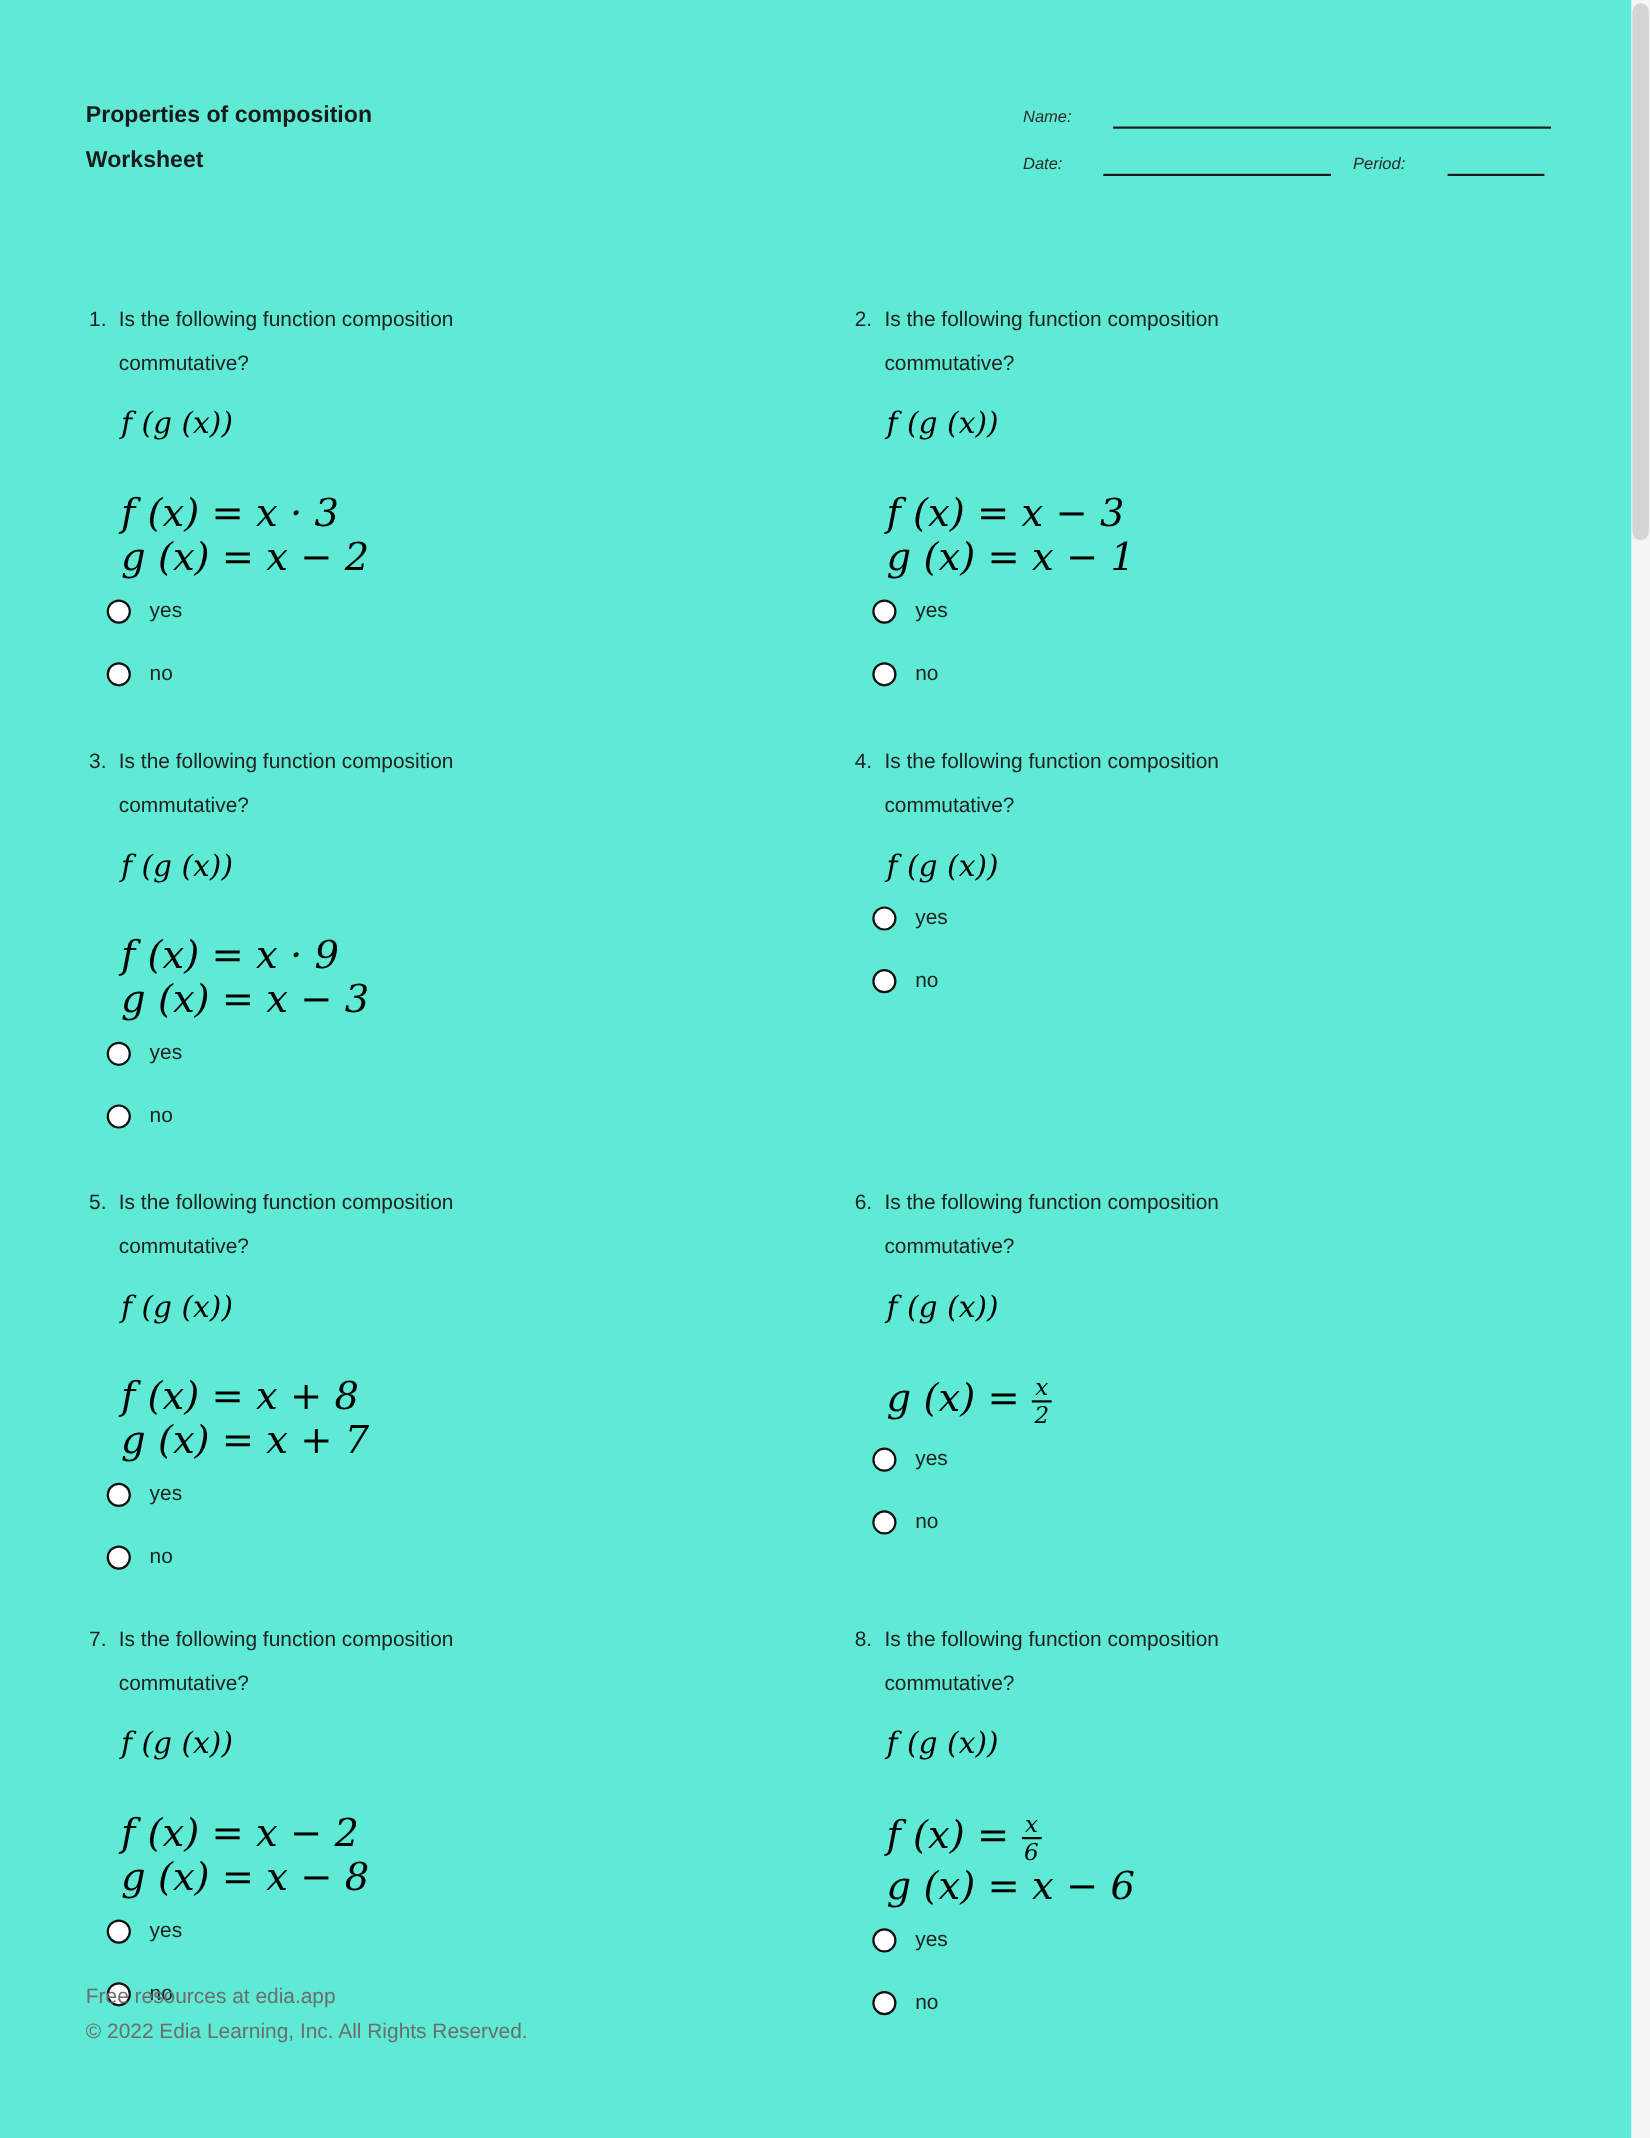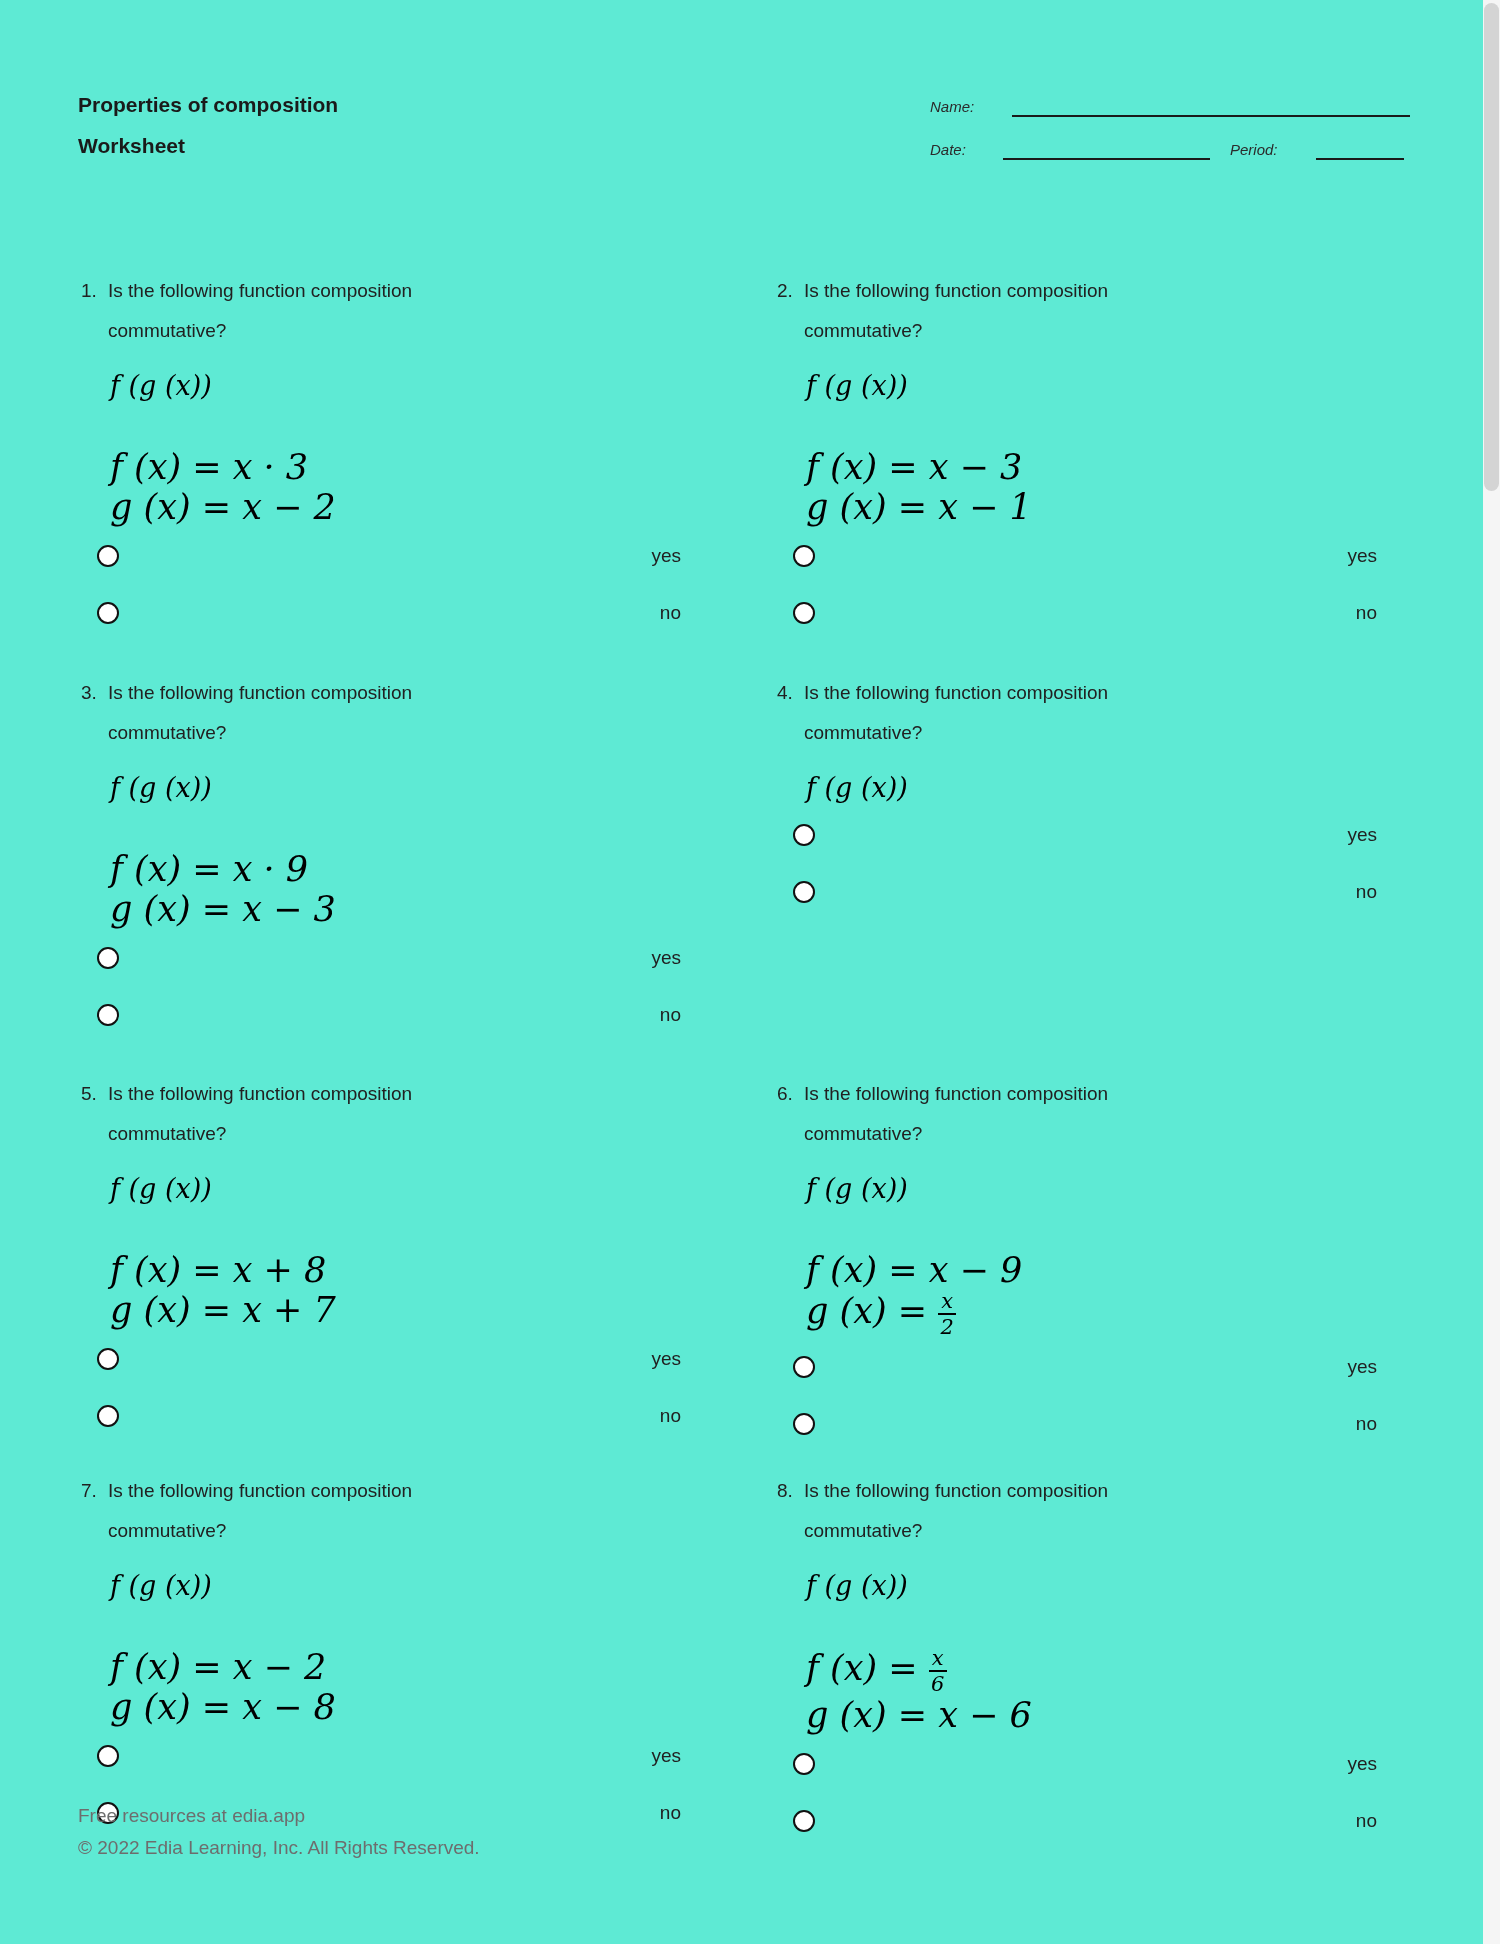--- a/index.html
+++ b/index.html
@@ -15,21 +15,21 @@
   .q{position:absolute;width:600px;}
   .prompt{position:relative;padding-left:27px;font-size:19px;line-height:22px;color:#212121;}
   .qnum{position:absolute;left:0;top:0;}
   .pl2{margin-top:18px;}
   .math{font-family:"DejaVu Serif",serif;font-style:italic;color:#000;margin-left:29px;}
   .comp{margin-top:26px;font-size:27px;line-height:36px;}
   .fg{margin-top:43px;font-size:35px;line-height:40px;}
   .frac{display:inline-block;vertical-align:-0.52em;text-align:center;line-height:1.05;font-size:0.6em;}
   .frac .num{display:block;border-bottom:2px solid #000;padding:0 3px 1px;}
   .frac .den{display:block;padding-top:1px;}
-  .optrow{margin-top:17px;margin-left:16px;height:24px;display:flex;align-items:center;gap:17px;justify-content:space-between;}
+  .optrow{margin-top:17px;margin-left:16px;height:24px;display:flex;align-items:center;gap:17px;}
   .optrow.no{margin-top:33px;}
   .radio{width:18px;height:18px;border:2px solid #111;border-radius:50%;background:#fff;flex:0 0 auto;}
   .olabel{font-size:19px;color:#212121;line-height:24px;}
 
   
   .footer{position:absolute;left:78px;color:#6d6d6d;font-size:19px;line-height:22px;}
 
   
   .sb-track{position:absolute;right:0;top:0;width:17px;height:1944px;background:#f5f5f5;}
   .sb-thumb{position:absolute;left:1px;top:3px;width:15px;height:488px;background:#d4d4d4;border-radius:8px;}
@@ -155,21 +155,20 @@
   </div>
 
   <div class="q" style="left:777px;top:1083px;">
     <div class="prompt">
       <span class="qnum">6.</span>
       <div class="pl1">Is the following function composition</div>
       <div class="pl2">commutative?</div>
     </div>
     <div class="comp math">f (g (x))</div>
     <div class="fg math">
-      <div>f (x) = x − 9</div>
       <div>
         <span>g (x) = </span><span class="frac"><span class="num">x</span><span class="den">2</span></span>
       </div>
     </div>
     <div class="optrow">
       <span class="radio"></span>
       <span class="olabel">yes</span>
     </div>
     <div class="optrow no">
       <span class="radio"></span>

